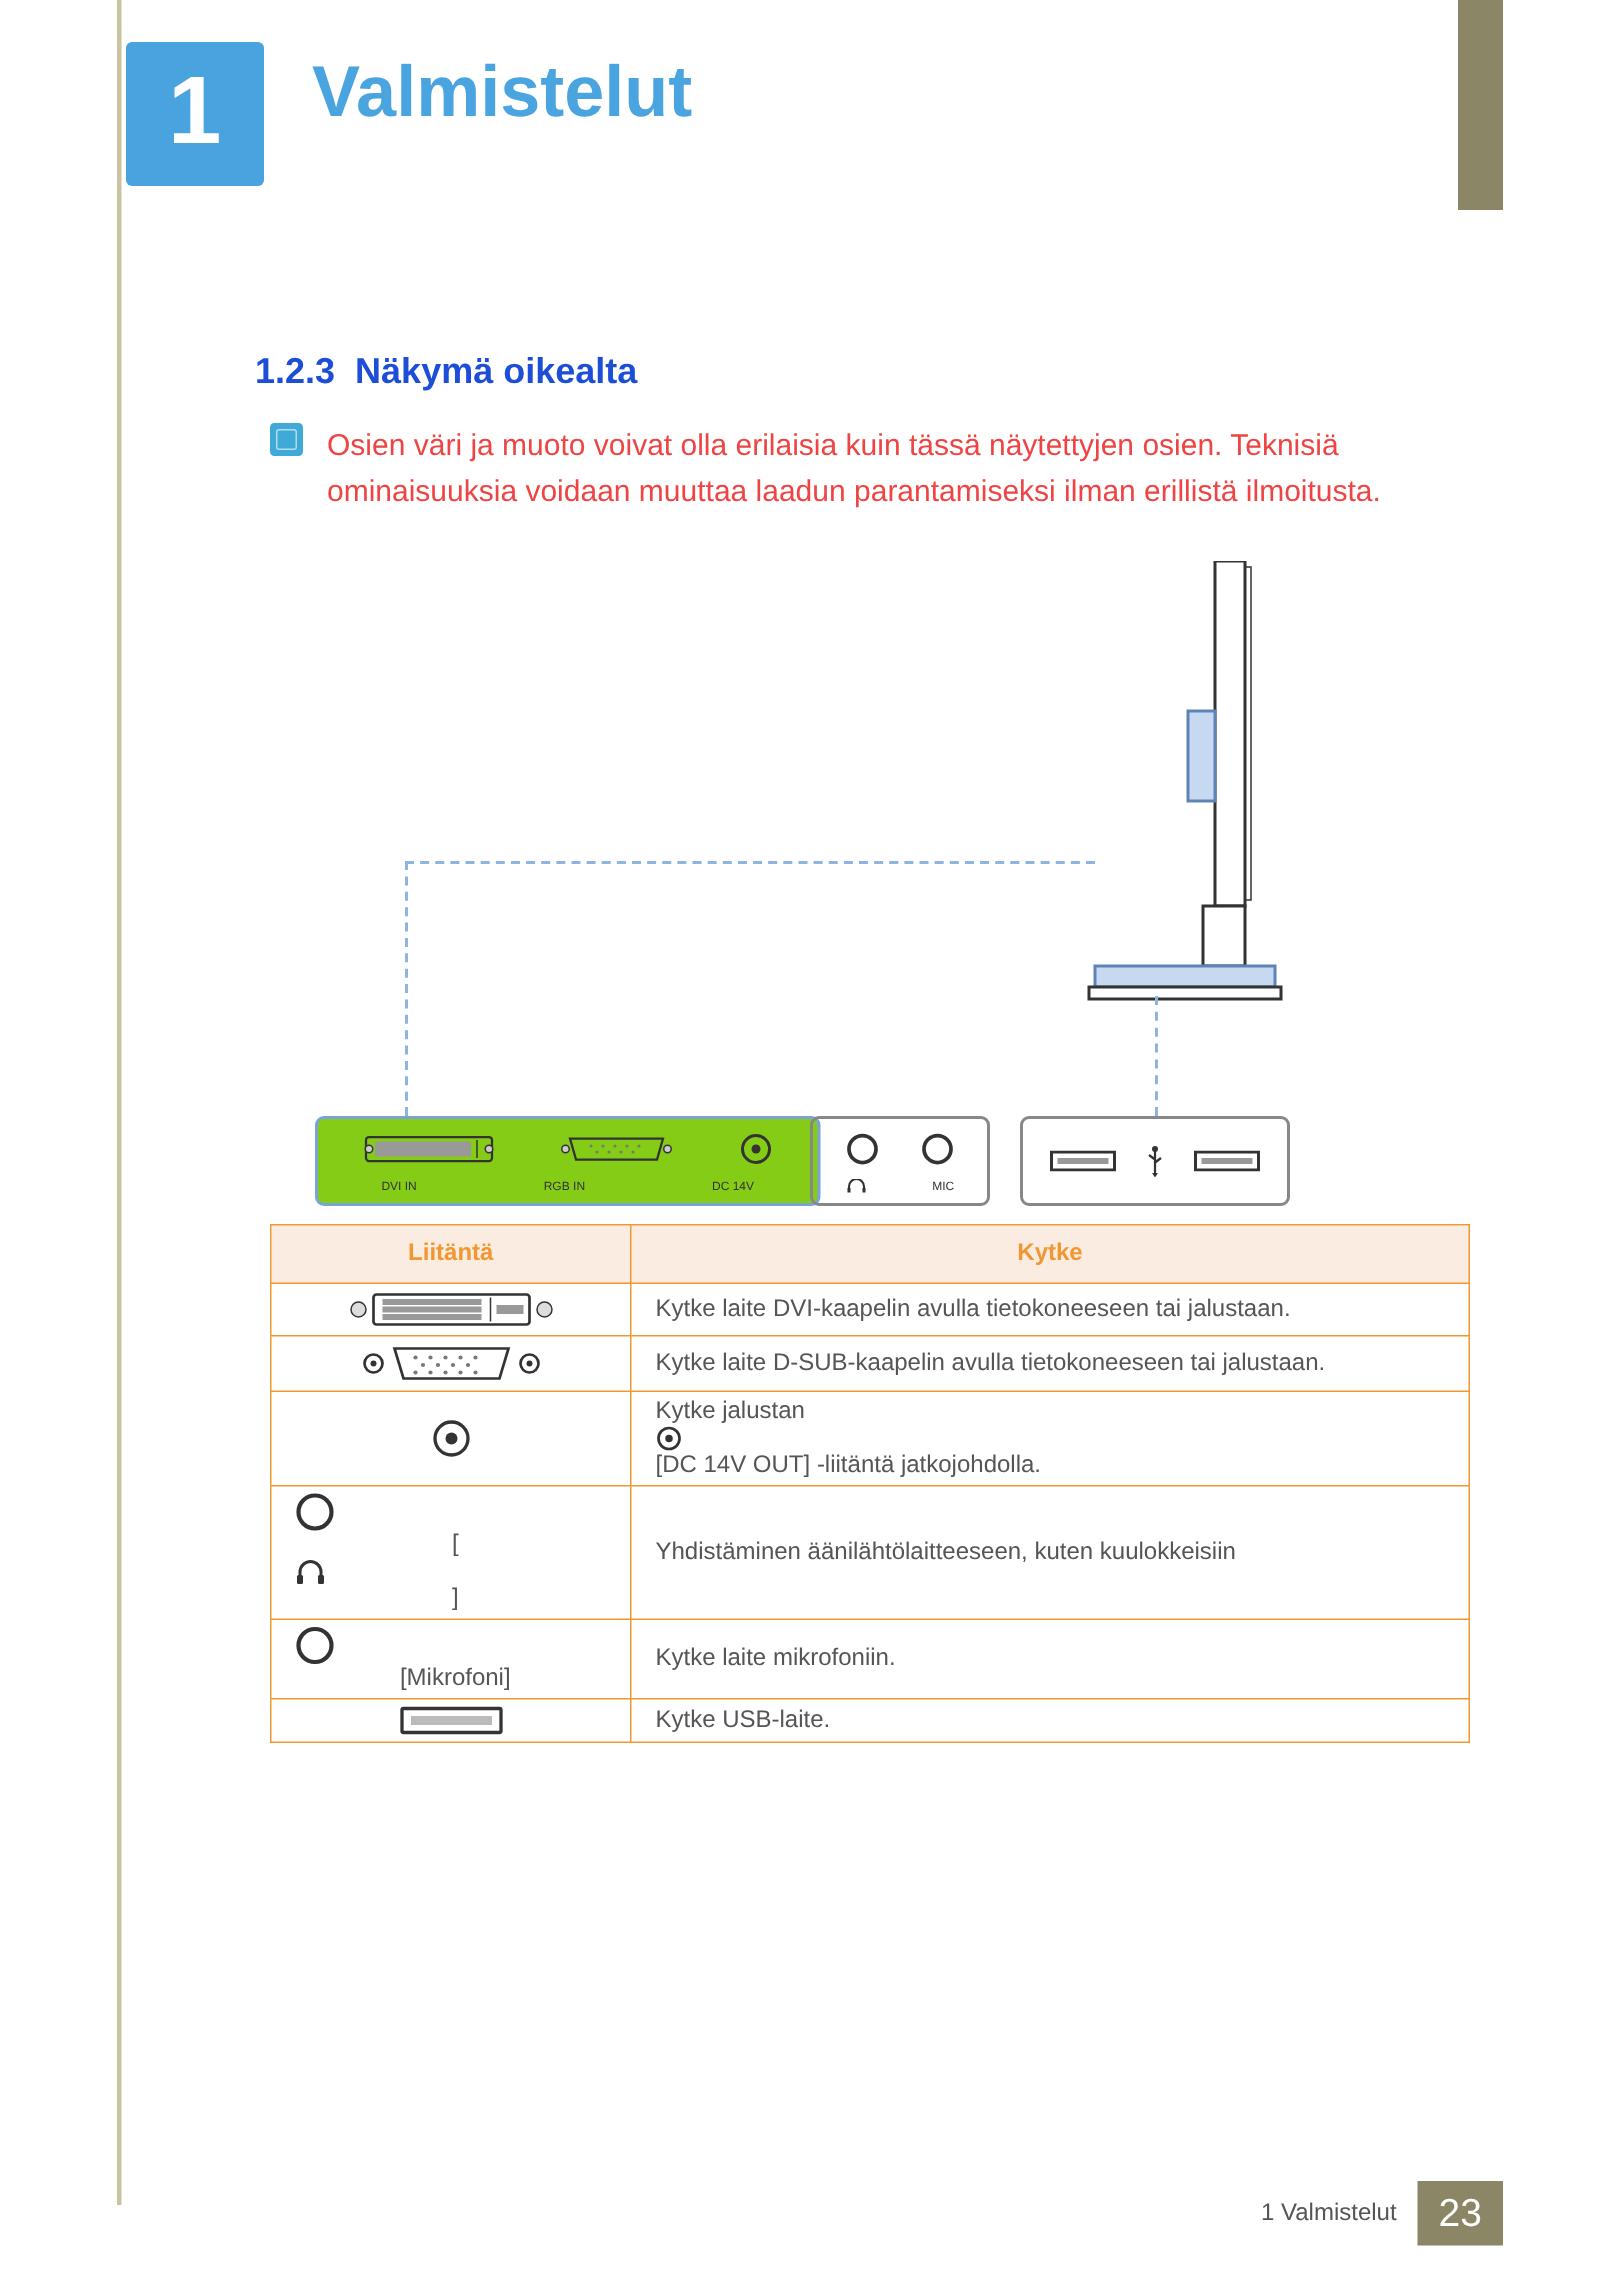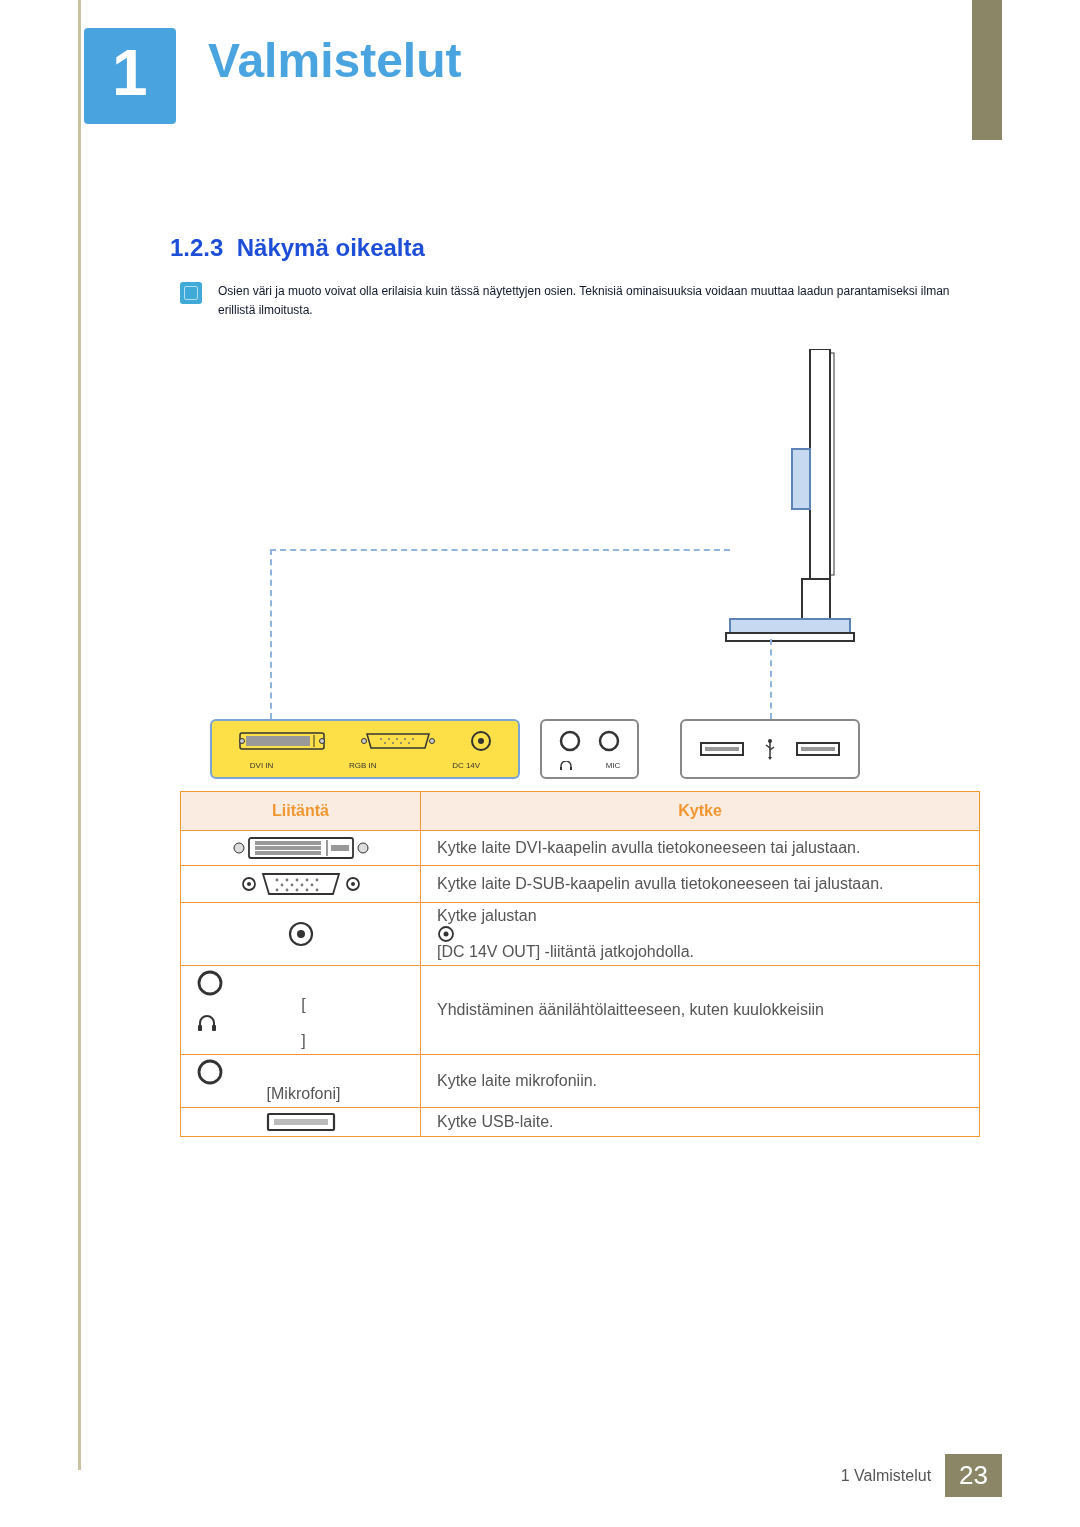--- a/index.html
+++ b/index.html
@@ -67,23 +67,23 @@
     position: relative;
   }
   .note-icon::after {
     content: "";
     position: absolute;
     left: 4px; top: 4px; right: 4px; bottom: 4px;
     border: 1px solid rgba(255,255,255,0.6);
     border-radius: 2px;
   }
   .note-text {
-    font-size: 12px;
+    font-size: 20px;
     line-height: 1.55;
-    color: #0f172a;
+    color: #ef4444;
     max-width: 780px;
   }
 
   .diagram-zone {
     margin: 30px 0 0 120px;
     width: 720px;
     height: 430px;
     position: relative;
   }
   .monitor-side {
@@ -93,28 +93,28 @@
     width: 140px;
     height: 310px;
   }
   .conn-box {
     position: absolute;
     left: 0;
     bottom: 0;
     height: 60px;
   }
   .conn-main {
-    width: 310px;
+    width: 337px;
     border: 2px solid #7aa4d6;
     border-radius: 6px;
-    background: #fde047;
+    background: #84cc16;
   }
   .conn-side1 {
     left: 330px;
-    width: 99px;
+    width: 120px;
     border: 2px solid #888;
     border-radius: 6px;
   }
   .conn-side2 {
     left: 470px;
     width: 180px;
     border: 2px solid #888;
     border-radius: 6px;
   }
   .port-row {

